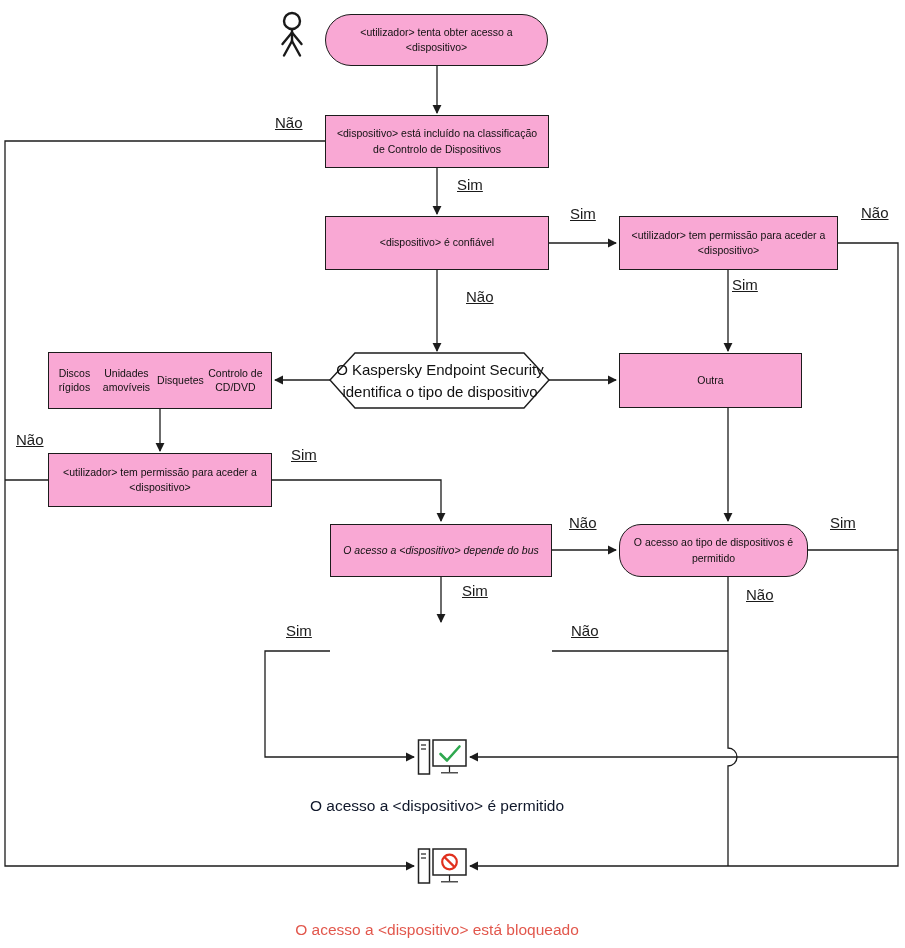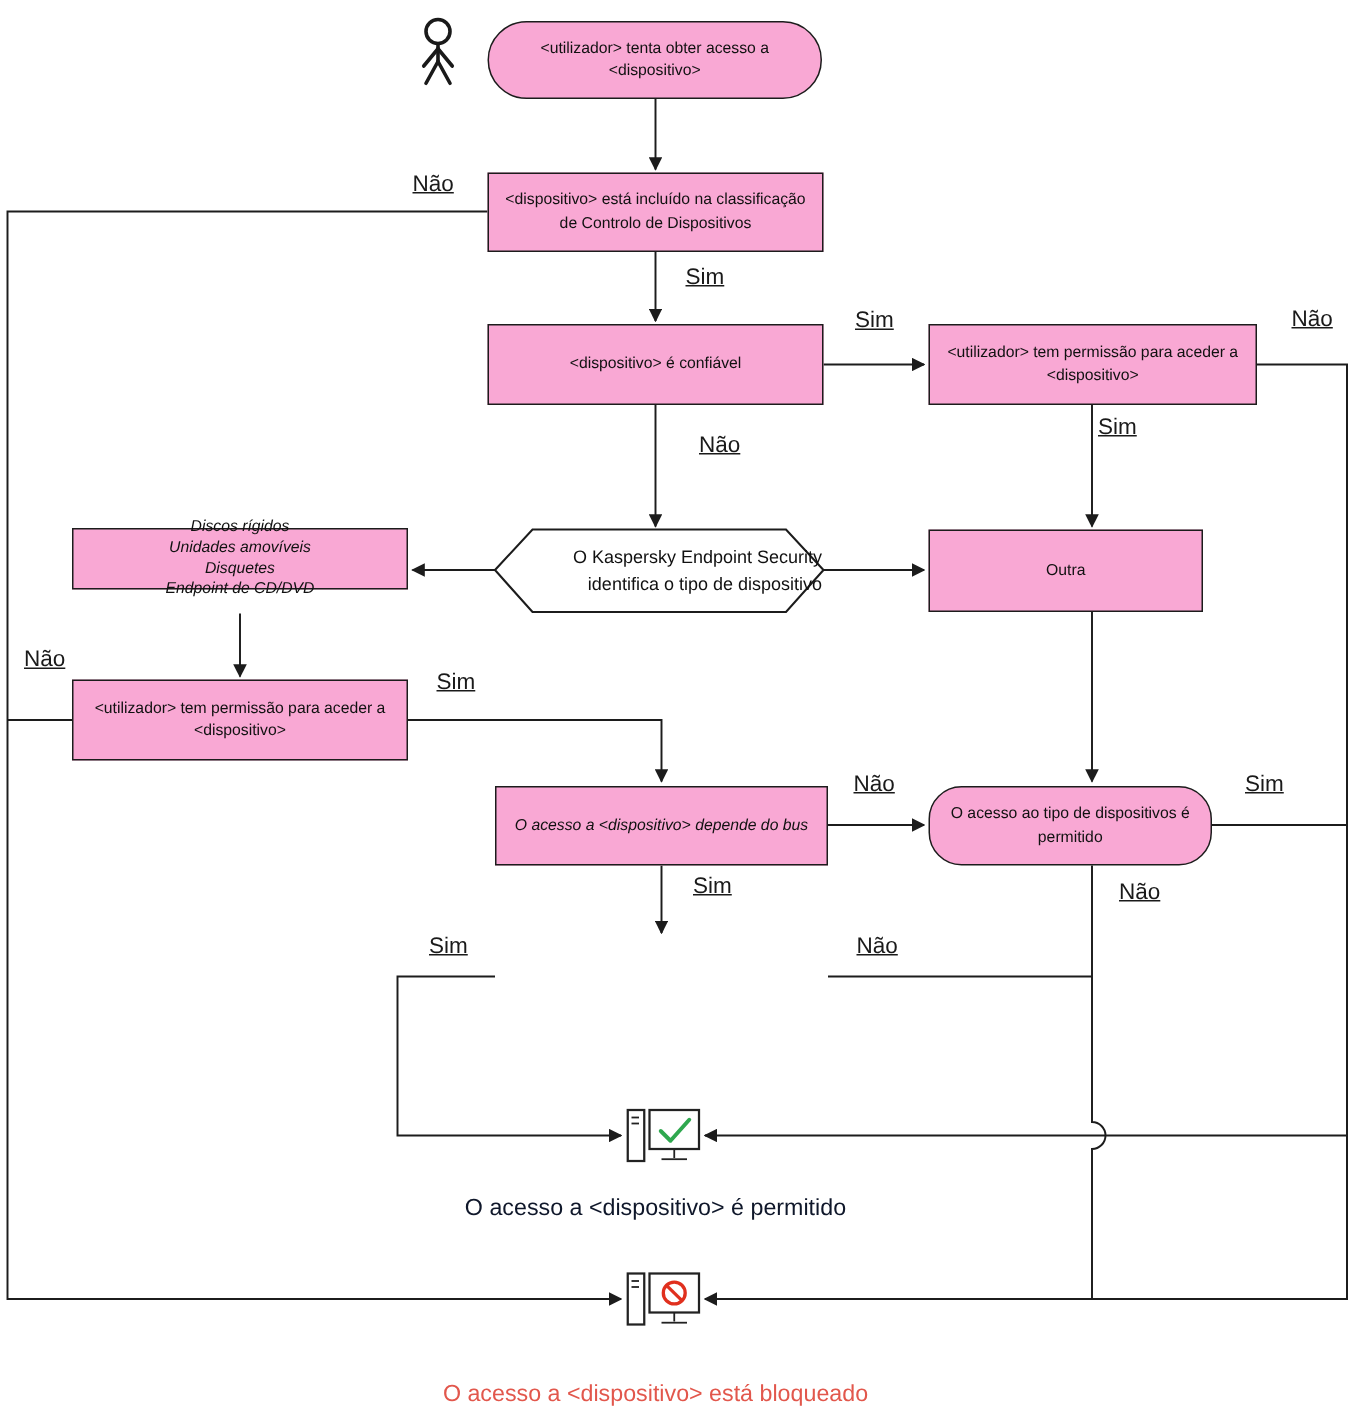--- a/index.html
+++ b/index.html
@@ -10,21 +10,21 @@
   svg.wires{position:absolute;left:0;top:0;}
   .node{
     position:absolute;background:#f9a8d4;border:1.4px solid #1c1c1c;
     display:flex;align-items:center;justify-content:center;
     text-align:center;font-size:10.5px;line-height:1.45;color:#111;
     padding:2px 4px;box-sizing:border-box;
   }
   .stadium{border-radius:27px;border-width:1.5px;}
   .hex-text{
     position:absolute;display:flex;align-items:center;justify-content:center;
-    text-align:right;font-size:12px;line-height:1.45;color:#111;box-sizing:border-box;
+    text-align:center;font-size:15px;line-height:1.45;color:#111;box-sizing:border-box;
   }
   .stack span{display:block;line-height:1.3;}
   .edge-label{position:absolute;font-size:15px;color:#1a1a1a;white-space:nowrap;text-decoration:underline;}
   .result{position:absolute;width:400px;text-align:center;font-size:15.5px;}
   .result-allowed{color:#0f172a;}
   .result-blocked{color:#E2574C;}
 </style>
 </head>
 <body>
 
@@ -104,25 +104,25 @@
   </svg>
 
   <div class="node stadium" style="left:325px;top:14px;width:223px;height:52px;">&lt;utilizador&gt; tenta obter acesso a &lt;dispositivo&gt;</div>
 
   <div class="node" style="left:325px;top:115px;width:224px;height:53px;">&lt;dispositivo&gt; está incluído na classificação de Controlo de Dispositivos</div>
 
   <div class="node" style="left:325px;top:216px;width:224px;height:54px;">&lt;dispositivo&gt; é confiável</div>
 
   <div class="node" style="left:619px;top:216px;width:219px;height:54px;">&lt;utilizador&gt; tem permissão para aceder a &lt;dispositivo&gt;</div>
 
-  <div class="node stack" style="left:48px;top:352px;width:224px;height:41px;flex-direction:column;font-style:italic;">
+  <div class="node stack" style="left:48px;top:352px;width:224px;height:57px;flex-direction:row;">
     <span>Discos rígidos</span>
     <span>Unidades amovíveis</span>
     <span>Disquetes</span>
-    <span>Endpoint de CD/DVD</span>
+    <span>Controlo de CD/DVD</span>
   </div>
 
   <div class="hex-text" style="left:332px;top:353px;width:216px;height:55px;">O Kaspersky Endpoint Security identifica o tipo de dispositivo</div>
 
   <div class="node" style="left:619px;top:353px;width:183px;height:55px;">Outra</div>
 
   <div class="node" style="left:48px;top:453px;width:224px;height:54px;">&lt;utilizador&gt; tem permissão para aceder a &lt;dispositivo&gt;</div>
 
   <div class="node" style="left:330px;top:524px;width:222px;height:53px;font-style:italic;">O acesso a &lt;dispositivo&gt; depende do bus</div>
 

